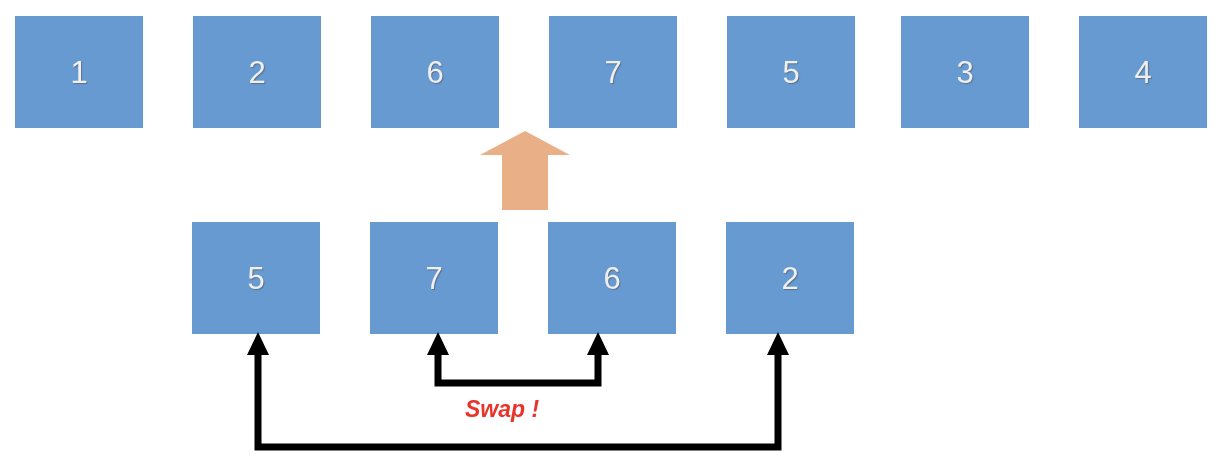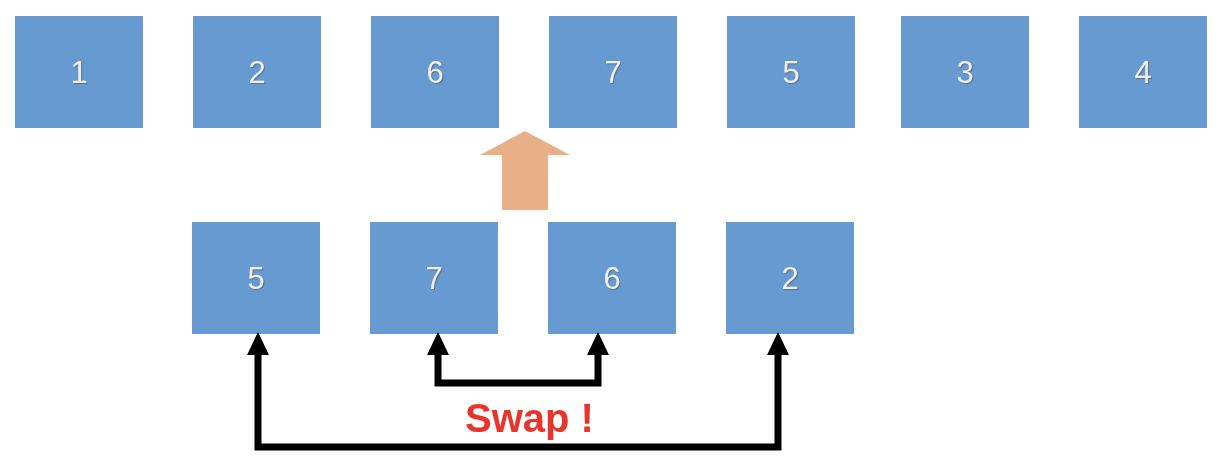--- a/index.html
+++ b/index.html
@@ -42,26 +42,27 @@
     top: 0;
     width: 1222px;
     height: 464px;
     pointer-events: none;
   }
   .swap-text {
     position: absolute;
     left: 465px;
     top: 396px;
     font-family: "Liberation Sans", sans-serif;
-    font-size: 40px;
+    font-size: 23px;
     font-weight: bold;
     color: #E8342A;
     letter-spacing: 0px;
     white-space: nowrap;
     user-select: none;
+    font-style: italic;
   }
 </style>
 </head>
 <body>
 
 <div id="stage">
 
   <div>
     <div class="box" id="t0" style="left: 15px; top: 16px; background: rgb(103, 154, 209);">
       <span class="box-label" style="color: rgb(239, 239, 239);">1</span>

